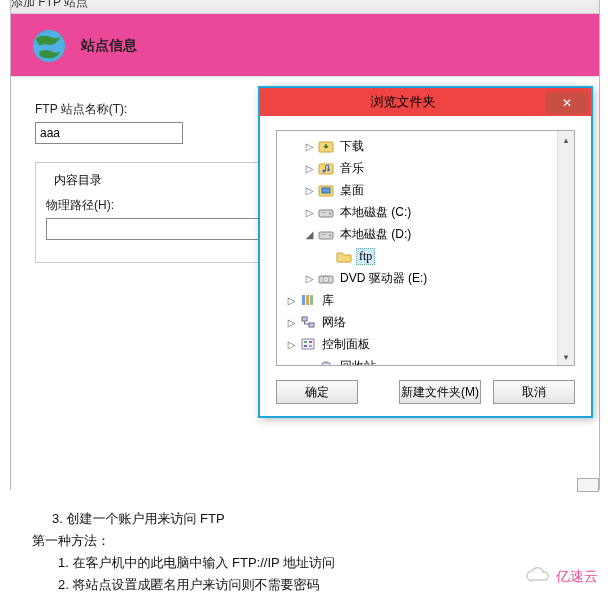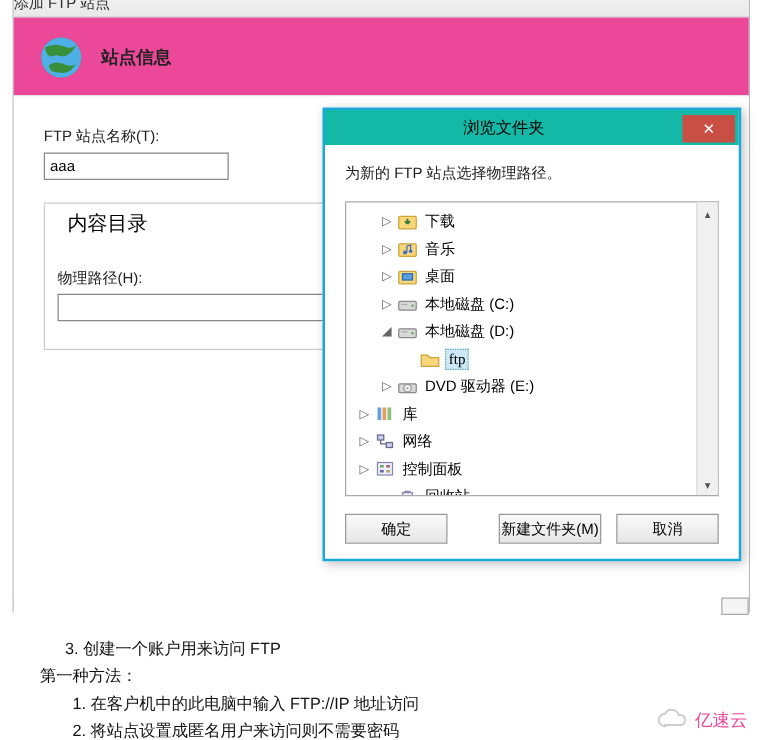--- a/index.html
+++ b/index.html
@@ -12,27 +12,27 @@
   .wizard-title-area { display: flex; align-items: center; padding: 14px 20px 12px 20px; background: #ec4899; border-bottom: 1px solid #e0e0e0; }
   .globe-icon { width: 36px; height: 36px; margin-right: 14px; }
   .wizard-title { font-size: 14px; font-weight: bold; color: #222; }
   
   .wizard-body { padding: 24px 24px 0 24px; background: #fff; height: 400px; }
   .field-label { font-size: 12px; color: #222; margin-bottom: 4px; }
   .text-input { width: 100%; height: 22px; border: 1px solid #888; padding: 2px 4px; font-size: 12px; }
   .siteName-input { width: 148px; }
   
   .content-group { margin-top: 18px; border: 1px solid #ccc; padding: 10px 10px 22px 10px; width: 500px; }
-  .group-title { font-size: 16px; margin: -18px 0 24px 4px; background: #fff; display: inline-block; padding: 0 4px; }
+  .group-title { font-size: 12px; margin: -18px 0 8px 4px; background: #fff; display: inline-block; padding: 0 4px; }
   .path-row { display: flex; align-items: center; gap: 4px; }
   .path-input { flex: 1; }
   
   
   .browse-dialog { position: absolute; left: 258px; top: 86px; width: 335px; border: 2px solid #1aa6d6; background: #fff; box-shadow: 2px 2px 8px rgba(0,0,0,.25); }
-  .dlg-titlebar { height: 28px; background: #14b8a6; display: flex; align-items: center; }
+  .dlg-titlebar { height: 28px; background: #ef4444; display: flex; align-items: center; }
   .dlg-title { flex: 1; text-align: center; color: #000; font-size: 13px; }
   .dlg-close { width: 42px; height: 22px; background: #c94f44; color: #fff; display: flex; align-items: center; justify-content: center; margin-right: 3px; margin-top: 2px; cursor: pointer; }
   .dlg-body { padding: 14px 16px 12px 16px; }
   .dlg-msg { font-size: 12px; color: #222; margin-bottom: 14px; }
   
   .tree-box { border: 1px solid #aaa; height: 236px; display: flex; }
   .tree-content { flex: 1; padding: 4px 0; overflow: hidden; }
   .tree-scroll { width: 17px; background: #f0f0f0; border-left: 1px solid #ddd; display: flex; flex-direction: column; align-items: center; }
   .sb-btn { width: 15px; height: 17px; background: #f0f0f0; display:flex; align-items:center; justify-content:center; color:#555; font-size:9px; }
   .sb-track { flex: 1; }
@@ -90,21 +90,20 @@
 </div>
 
 <div class="browse-dialog">
   <div class="dlg-titlebar">
     <div class="dlg-title">浏览文件夹</div>
     <div class="dlg-close">
       <span>✕</span>
     </div>
   </div>
   <div class="dlg-body">
-    <div class="dlg-msg">为新的 FTP 站点选择物理路径。</div>
     <div class="tree-box">
       <div class="tree-content" id="tree-content">
           <div class="tree-row">
             <span class="indent" style="width:26px"></span>
             <span class="tw">▷</span>
             <span class="ticon">
               <svg width="16" height="16">
                 <rect x="1" y="4" width="14" height="10" rx="1" fill="#f7d77a" stroke="#caa33a"></rect>
                 <path d="M8 6v4m0 0l-2-2m2 2l2-2" stroke="#3a7a3a" stroke-width="1.5" fill="none"></path>
               </svg>

